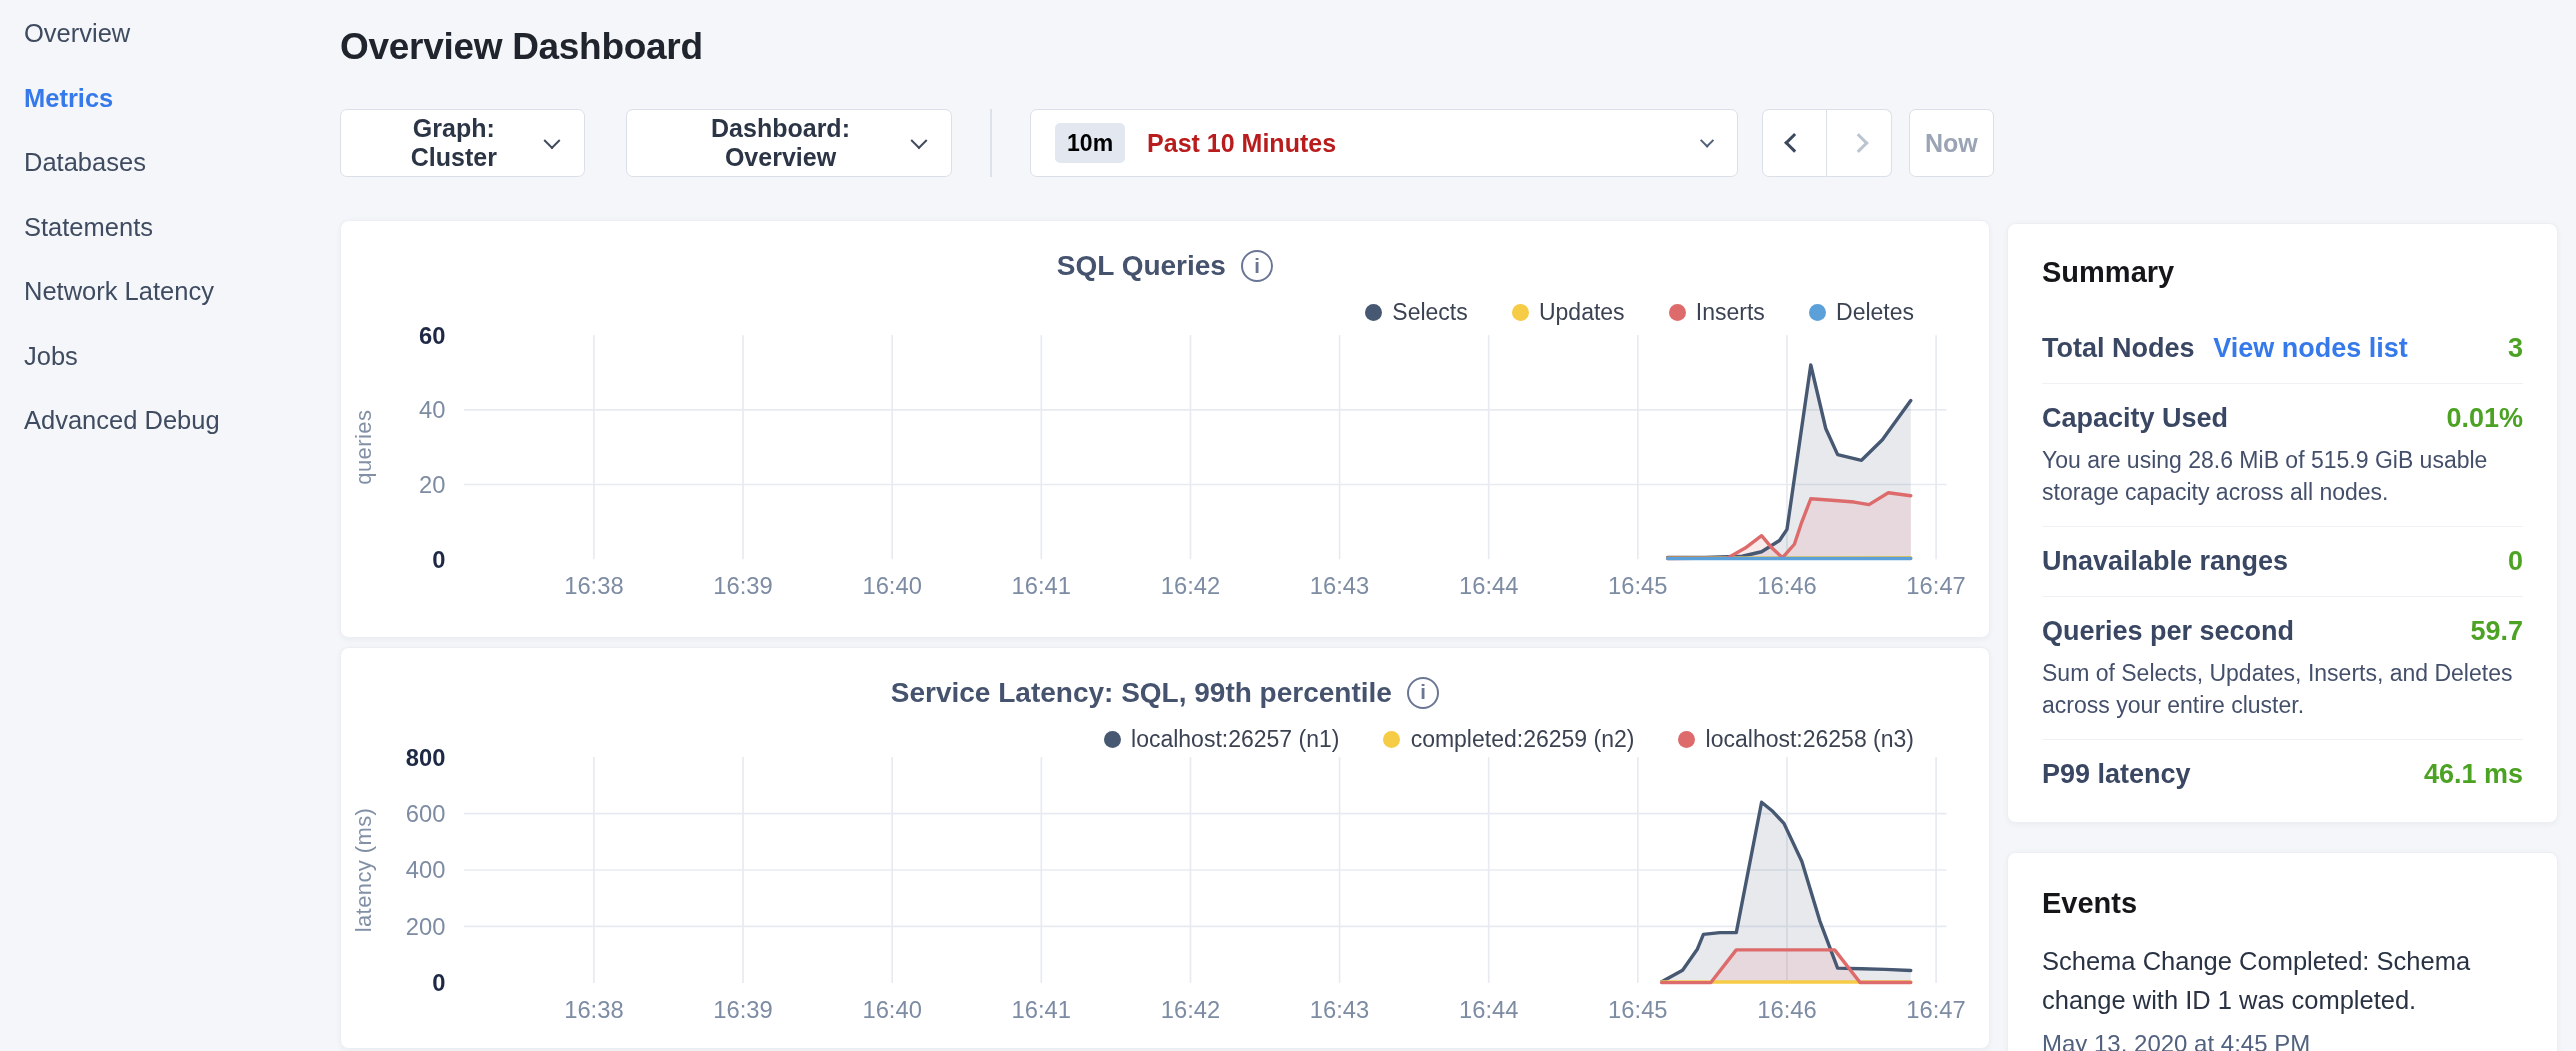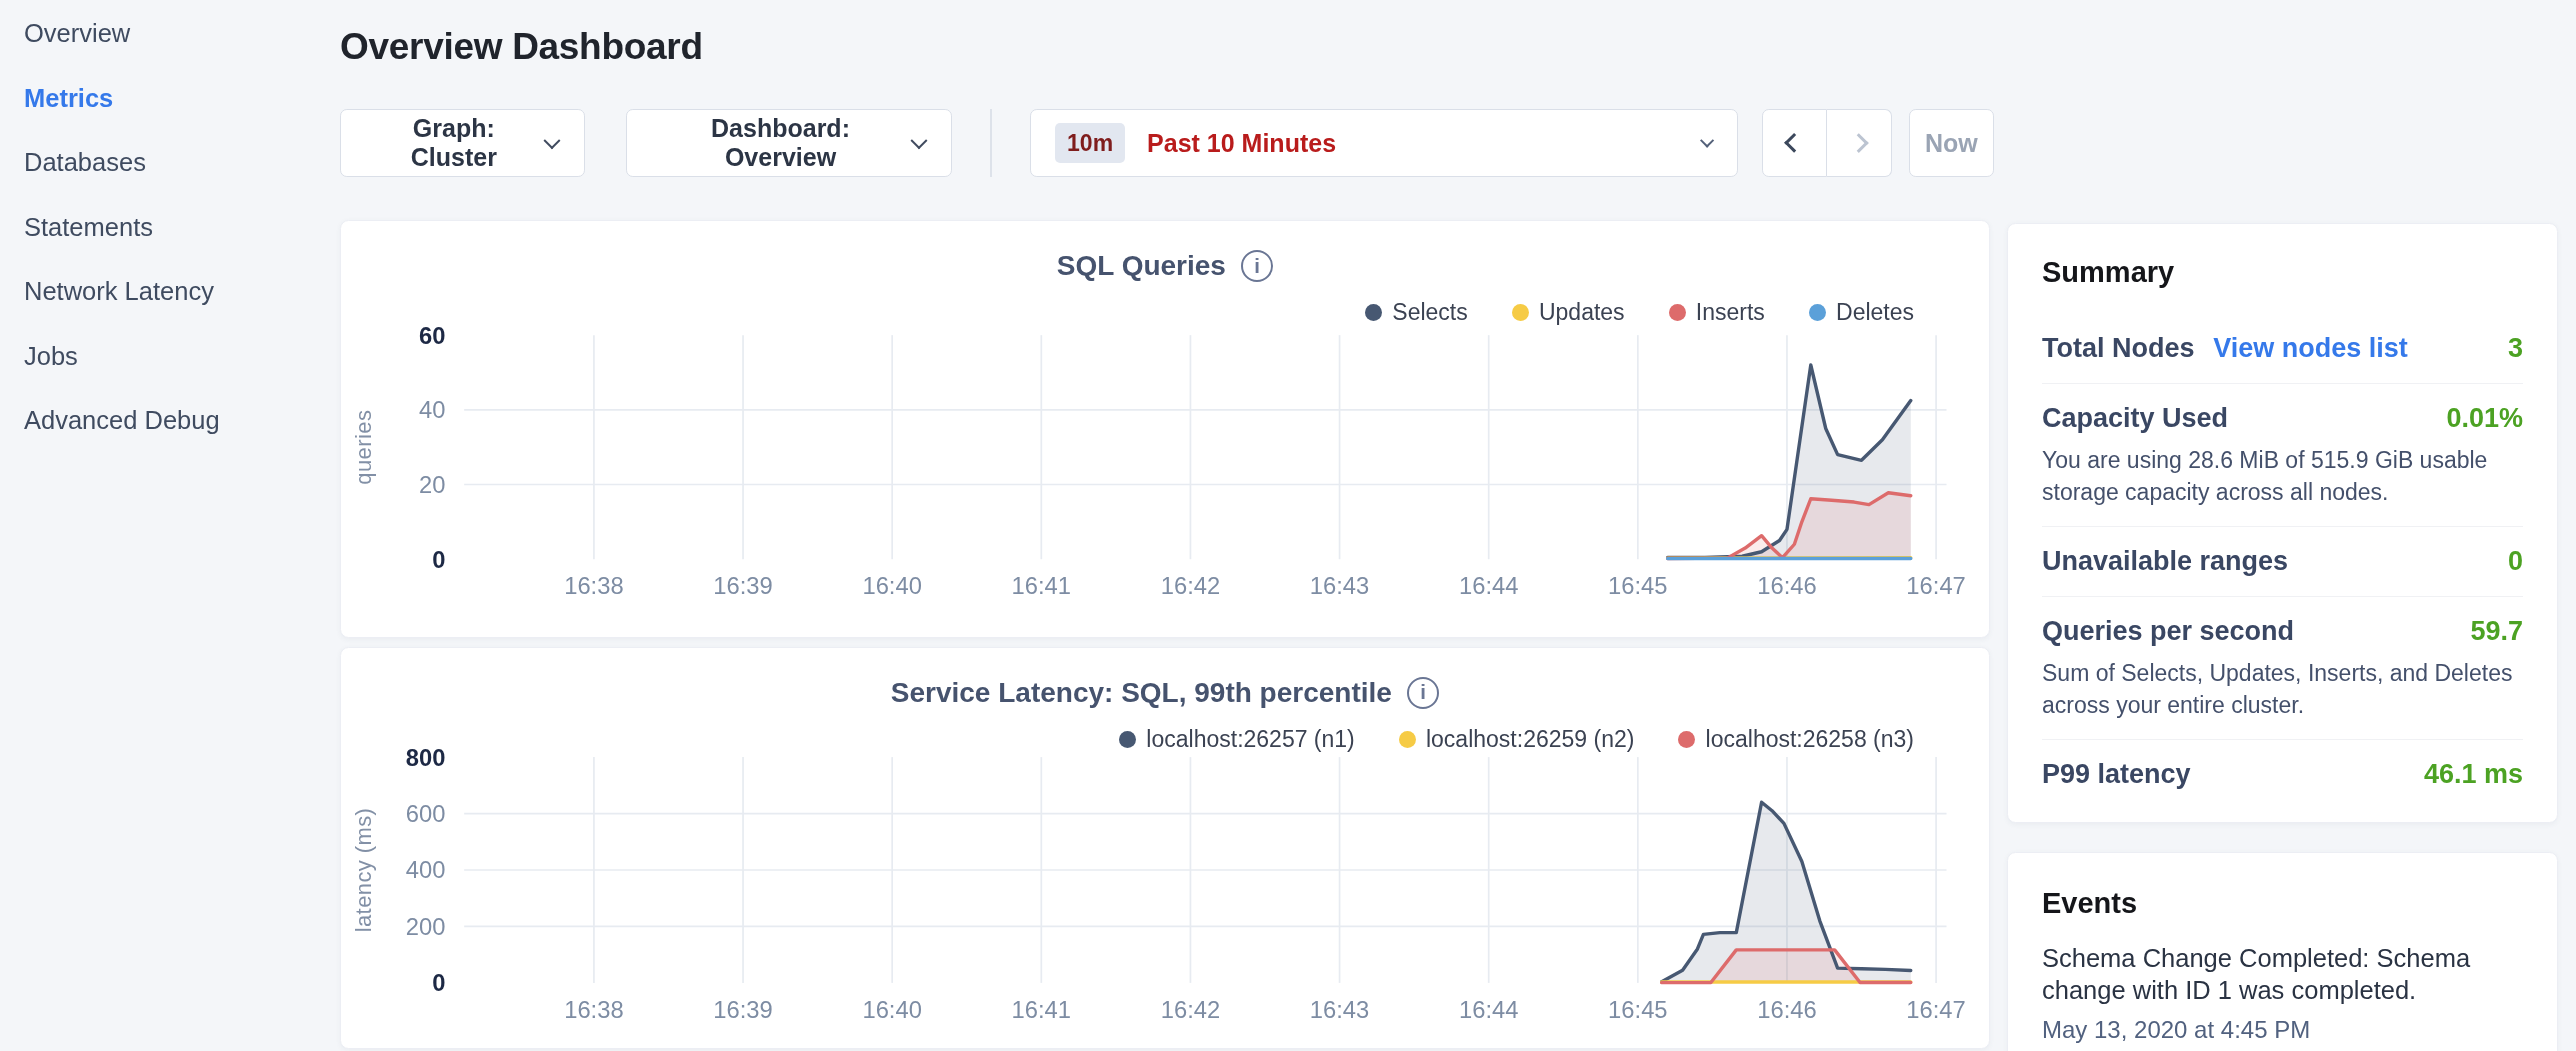--- a/index.html
+++ b/index.html
@@ -21,21 +21,21 @@
   .controls { display: flex; align-items: center; height: 68px; margin-top: 41px; }
   .btn { background: #fff; border: 1.7px solid #dadfe8; border-radius: 6.8px; height: 68px;
          display: flex; align-items: center; cursor: pointer; font-family: inherit; }
   .dd { padding: 0 27px; gap: 6px; }
   .dd .dd-label { font-size: 25px; font-weight: 700; color: #2c3545; }
   .dd + .dd { margin-left: 41px; }
   .chev { width: 12px; height: 12px; border-right: 2.6px solid #404b5f; border-bottom: 2.6px solid #404b5f;
           transform: rotate(45deg) translate(-1.7px,-1.7px); display: inline-block; }
   .vdiv { width: 1.7px; height: 68px; background: #dde2ea; margin: 0 38px; }
   .time-picker { width: 720px; padding: 0 24px; }
-  .tw-badge { background: #e2e7f0; border-radius: 5.1px; padding: 6.8px 12px; font-size: 23px; font-weight: 700; color: #7f1d1d; }
+  .tw-badge { background: #e2e7f0; border-radius: 5.1px; padding: 6.8px 12px; font-size: 23px; font-weight: 700; color: #000000; }
   .tw-label { margin-left: 22px; font-size: 25px; font-weight: 700; color: #b91c1c; }
   .time-picker .chev { margin-left: auto; width: 10.2px; height: 10.2px; border-color: #536079; }
   .pager { display: flex; margin-left: 24px; }
   .pager .btn { width: 65px; justify-content: center; }
   .pager .btn:first-child { border-radius: 6.8px 0 0 6.8px; }
   .pager .btn:last-child { border-radius: 0 6.8px 6.8px 0; border-left: none; }
   .arrow-left  { width: 13.6px; height: 13.6px; border-left: 3.4px solid #3c485c; border-top: 3.4px solid #3c485c;
                  transform: rotate(-45deg); display: inline-block; }
   .arrow-right { width: 13.6px; height: 13.6px; border-right: 3.4px solid #bcc4d1; border-top: 3.4px solid #bcc4d1;
                  transform: rotate(45deg); display: inline-block; }
@@ -68,21 +68,21 @@
   .panel-title { text-align: left; font-size: 29px; font-weight: 700; color: #15161a; margin-bottom: 25.5px; }
   .srow { padding: 18.7px 0; }
   .srow + .srow { border-top: 1.7px solid #f0f1f4; }
   .srow-head { display: flex; align-items: baseline; }
   .slabel { font-size: 27px; font-weight: 700; color: #3a4763; }
   .slink { font-size: 27px; font-weight: 700; color: var(--blue, #3579ea); margin-left: 18.7px; text-decoration: none; cursor: pointer; }
   .sval { margin-left: auto; font-size: 27px; font-weight: 700; color: var(--green, #4ca223); white-space: nowrap; }
   .sdesc { margin-top: 10.2px; font-size: 23px; line-height: 32px; color: #44506b; }
   .events-card { position: absolute; left: 2007px; top: 852px; width: 551px; height: 281px; padding: 34px; }
   .events-card .panel-title { margin-bottom: 22px; }
-  .etext { font-size: 25.5px; line-height: 32px; color: #2a3343; }
+  .etext { font-size: 25.5px; line-height: 39px; color: #2a3343; }
   .etime { margin-top: 10.2px; font-size: 24px; color: #51617f; }
 </style>
 </head>
 <body>
 
 <nav class="sidebar">
   <a class="nav-item">Overview</a>
   <a class="nav-item active">Metrics</a>
   <a class="nav-item">Databases</a>
   <a class="nav-item">Statements</a>
@@ -187,21 +187,21 @@
       <h2>Service Latency: SQL, 99th percentile</h2>
       <span class="info-icon">i</span>
     </div>
     <div class="legend">
       <span class="legend-item">
         <span class="dot" style="background: rgb(71, 88, 114);"></span>
         <span class="legend-label">localhost:26257 (n1)</span>
       </span>
       <span class="legend-item">
         <span class="dot" style="background: rgb(246, 203, 69);"></span>
-        <span class="legend-label">localhost:26259 (n2)</span>
+        <span class="legend-label">completed:26259 (n2)</span>
       </span>
       <span class="legend-item">
         <span class="dot" style="background: rgb(221, 107, 107);"></span>
         <span class="legend-label">localhost:26258 (n3)</span>
       </span>
     </div>
     <svg class="plot" id="plot1" preserveAspectRatio="none" viewBox="0 0 1940 473">
         <line class="grid" x1="297.7313883299795" y1="129" x2="297.7313883299795" y2="396"></line>
         <line class="grid" x1="473.2847082494966" y1="129" x2="473.2847082494966" y2="396"></line>
         <line class="grid" x1="648.8380281690137" y1="129" x2="648.8380281690137" y2="396"></line>

